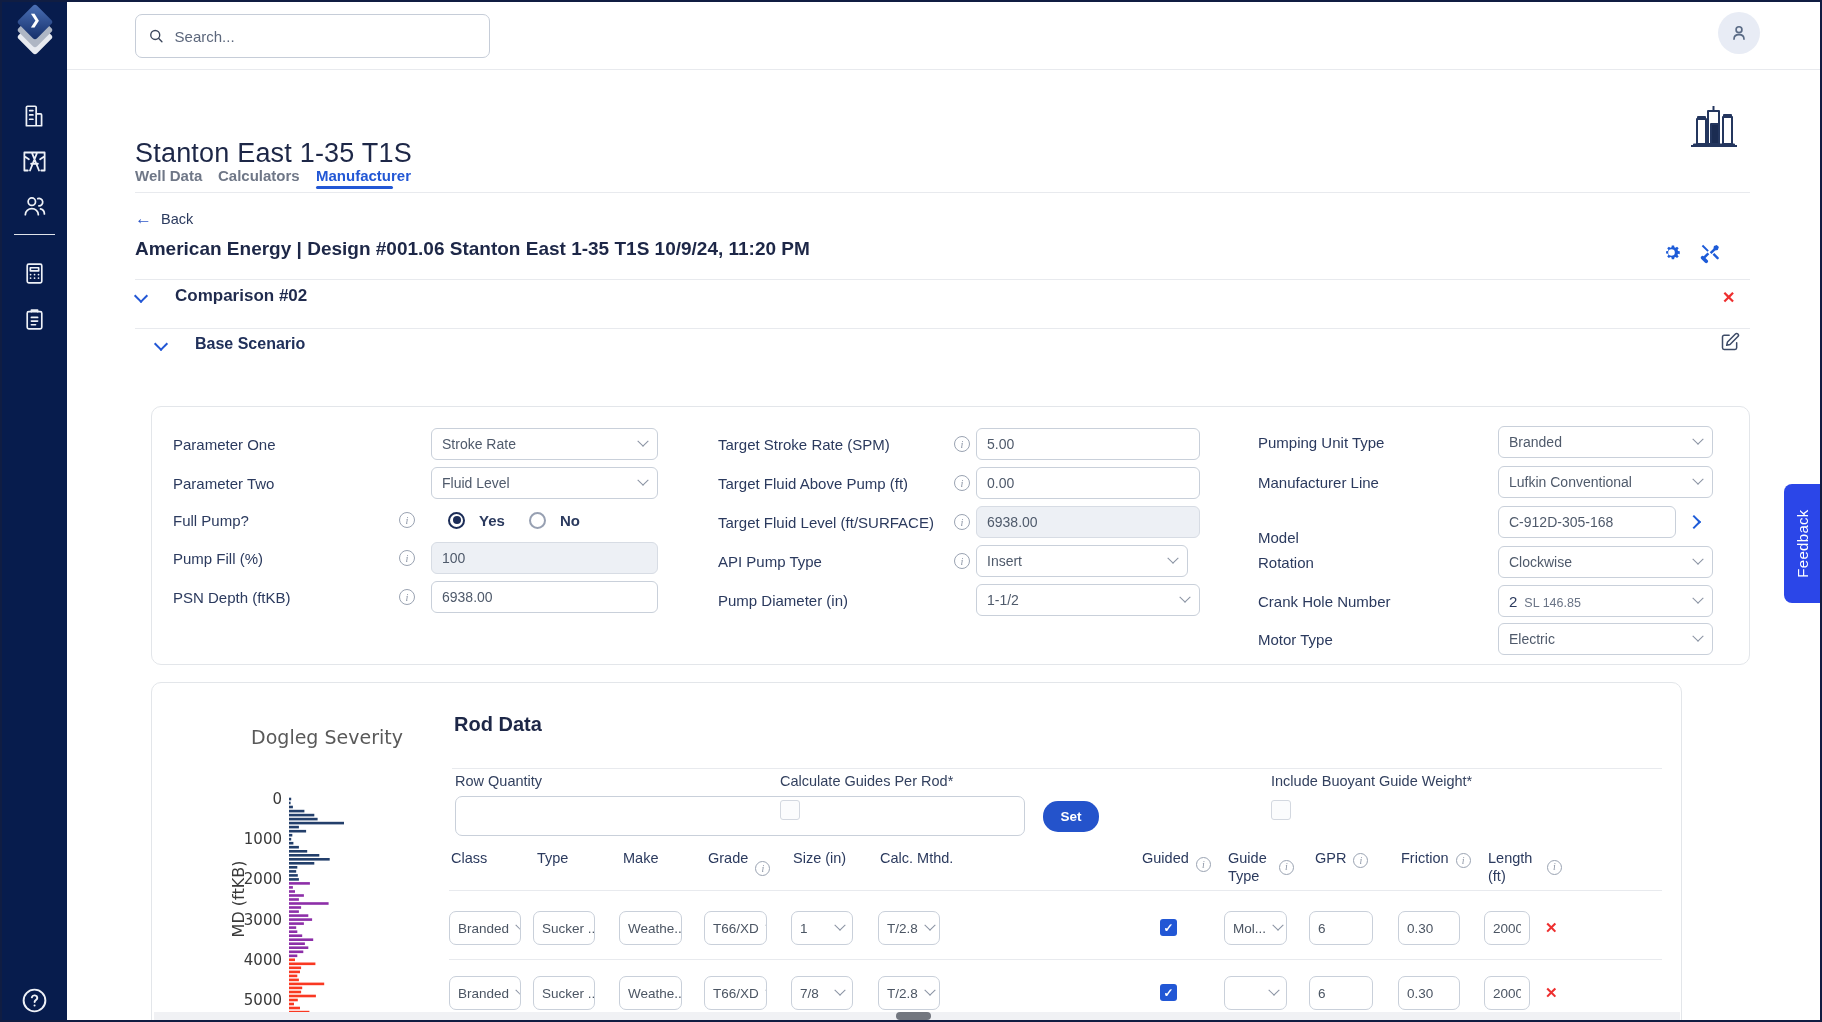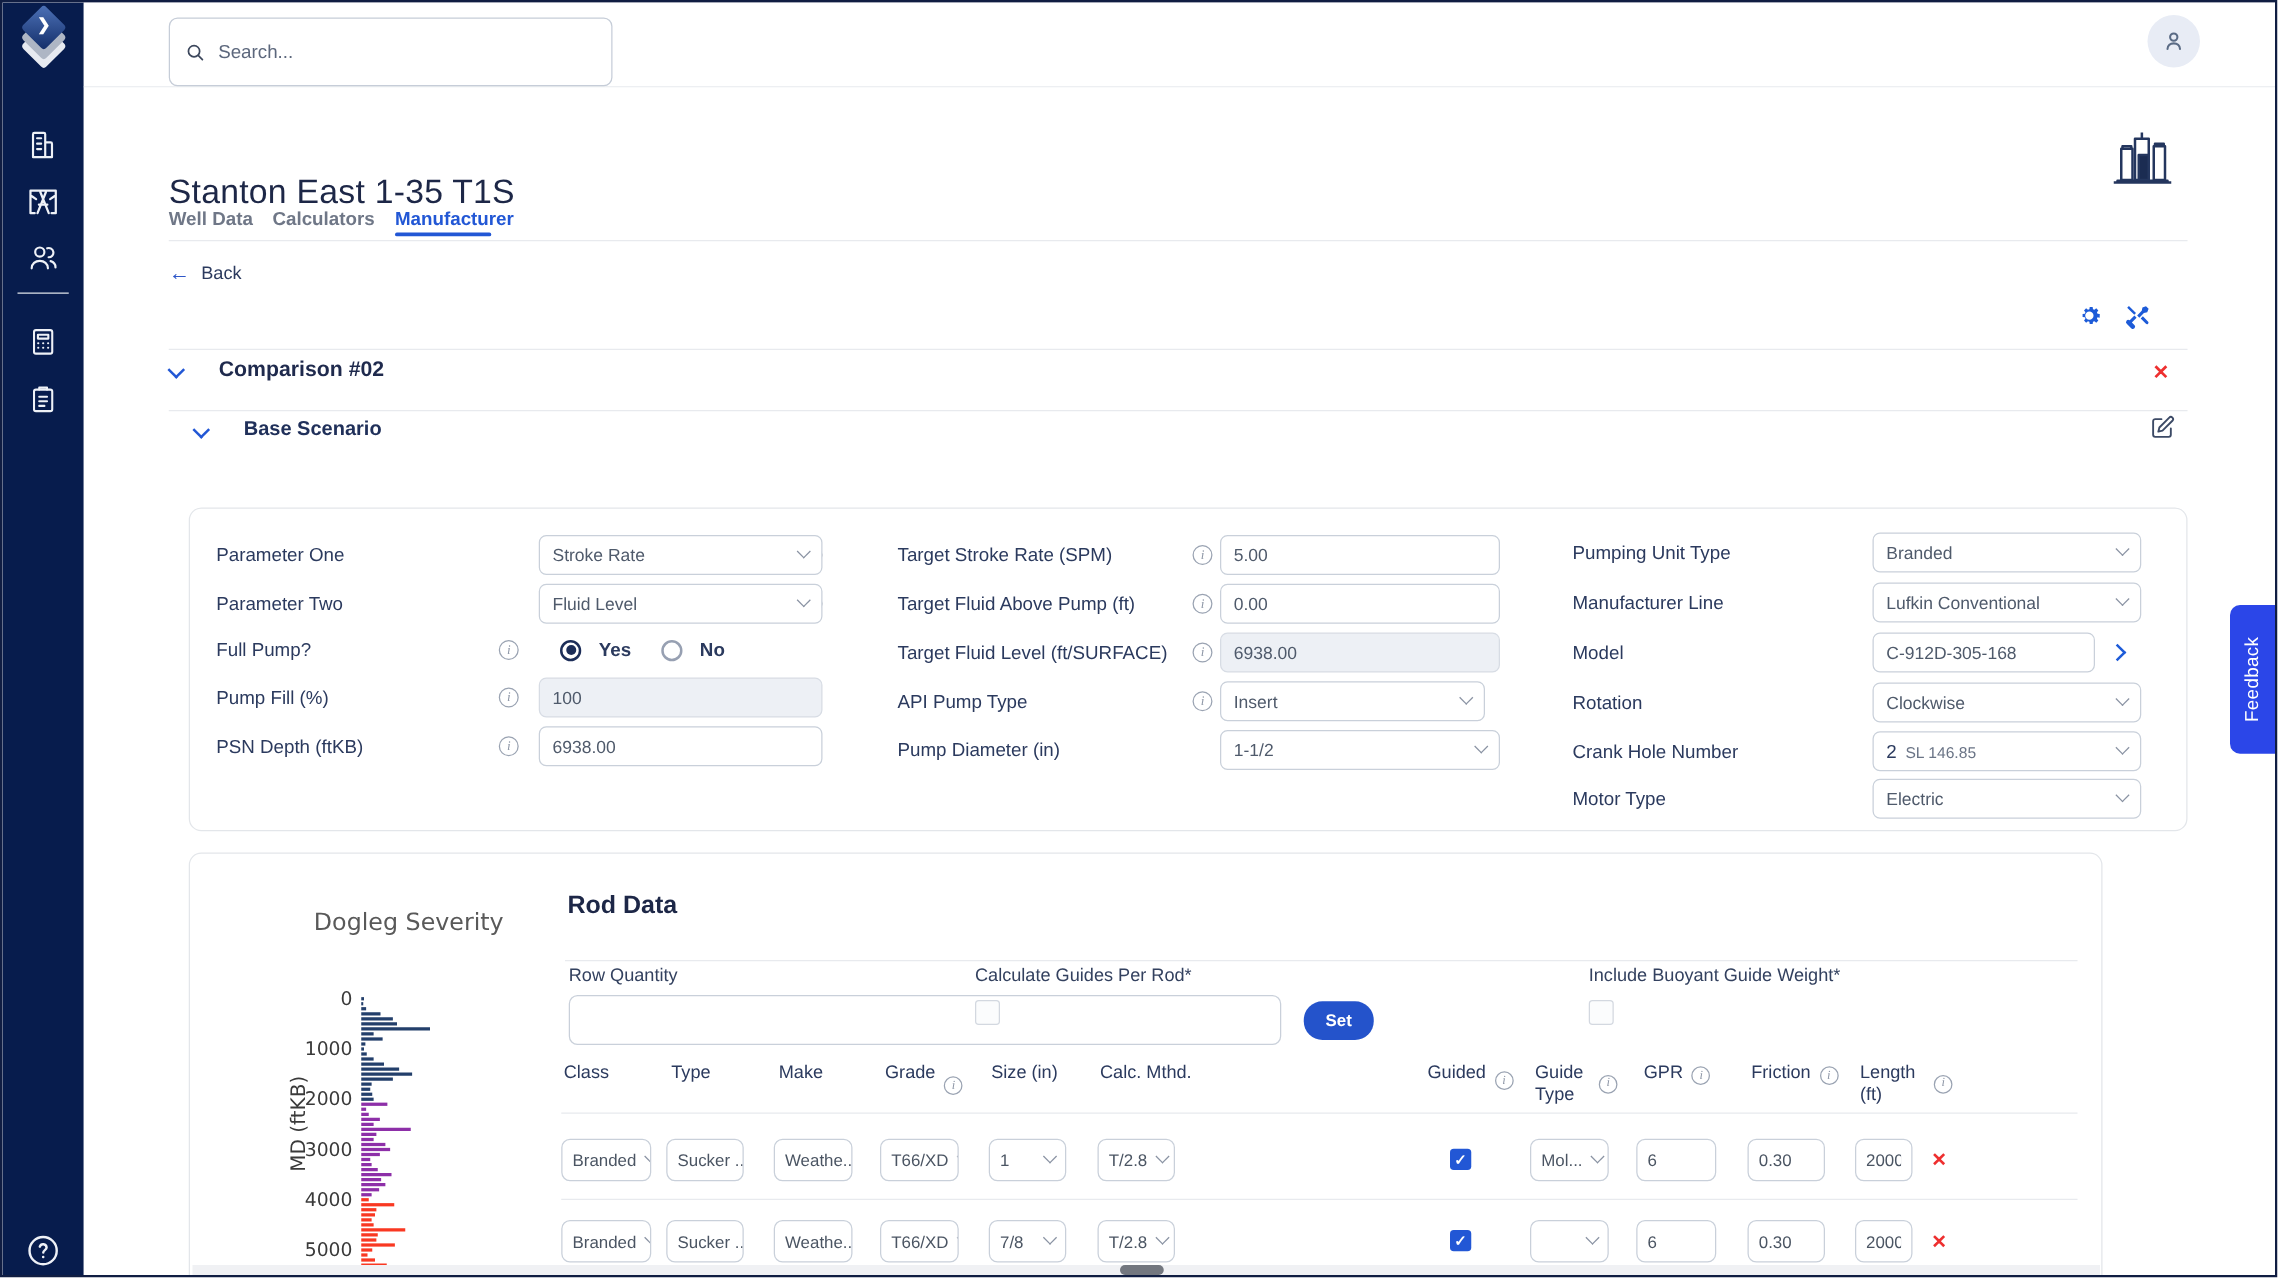--- a/index.html
+++ b/index.html
@@ -17,21 +17,21 @@
   
   #logo { position:absolute; left:9px; top:4px; width:48px; height:52px; }
   .diamond { position:absolute; left:11px; width:26px; height:26px; transform:rotate(45deg); border-radius:3px; }
   .d1 { top:18px; background:#e7eaf0; }
   .d2 { top:11px; background:#aeb6c4; }
   .d3 { top:3px; background:linear-gradient(135deg,#4d72b8,#132d68); }
   .d3::after { content:"❯"; position:absolute; left:6px; top:4px; color:#fff; font-size:13px; font-weight:bold; transform:rotate(-45deg); }
 
   
   #topbar { position:absolute; left:65px; top:0; width:1757px; height:68px; background:#fff; border-bottom:1px solid #e8eaee; }
-  #searchbox { position:absolute; left:68px; top:12px; width:355px; height:55px; border:1px solid #c6cdd8; border-radius:7px; display:flex; align-items:center; padding:0 12px; gap:10px; background:#fff; }
+  #searchbox { position:absolute; left:68px; top:12px; width:355px; height:44px; border:1px solid #c6cdd8; border-radius:7px; display:flex; align-items:center; padding:0 12px; gap:10px; background:#fff; }
   #searchbox input { border:none; outline:none; font-size:15px; color:#3c475c; width:100%; font-family:"Liberation Sans",sans-serif; }
   #searchbox input::placeholder { color:#5c677c; }
   #avatar { position:absolute; right:64px; top:10px; width:42px; height:42px; border-radius:50%; background:#e8ecf5; display:flex; align-items:center; justify-content:center; cursor:pointer; }
 
   
   #content { position:absolute; left:65px; top:68px; width:1757px; height:954px; background:#fff; }
   .cx { position:absolute; left:68px; } 
   #well-title { top:36px; font-size:27px; font-weight:400; color:#1d2747; letter-spacing:.2px;margin-top:32px; }
   #city-icon { position:absolute; left:1620px; top:33px; }
 
@@ -184,20 +184,21 @@
     <div class="cx tab" style="left:151px">Calculators</div>
     <div class="cx tab active" style="left:249px">Manufacturer</div>
     <div id="tab-underline"></div>
     <div class="hline" style="left:68px; top:122px; width:1615px"></div>
 
     <div class="cx" id="back-row">
       <span class="arrow">←</span>
       <span class="lbl">Back</span>
     </div>
 
+    <div class="cx" id="design-title">American Energy | Design #001.06 Stanton East 1-35 T1S 10/9/24, 11:20 PM</div>
     <div class="hdr-tool" style="left:1594px">
       <svg class="tool-svg" width="21" height="21" viewBox="0 0 24 24">
           <path d="M12 8.2a3.8 3.8 0 1 0 0 7.6 3.8 3.8 0 0 0 0-7.6zm9.4 5.7-2-.4a7.6 7.6 0 0 1-.5 1.3l1.3 1.7-1.9 1.9-1.7-1.3c-.4.2-.9.4-1.3.5l-.3 2.1h-2.7l-.3-2.1a7.6 7.6 0 0 1-1.3-.5L9 18.4l-1.9-1.9 1.3-1.7a7.6 7.6 0 0 1-.5-1.3l-2.1-.3v-2.7l2.1-.3c.1-.5.3-.9.5-1.3L7.1 7.2 9 5.3l1.7 1.3c.4-.2.9-.4 1.3-.5l.3-2.1H15l.3 2.1c.5.1.9.3 1.3.5l1.7-1.3 1.9 1.9-1.3 1.7c.2.4.4.9.5 1.3l2.1.3z"></path>
           <circle cx="12" cy="12" r="2" fill="#fff"></circle>
         </svg>
     </div>
     <div class="hdr-tool" style="left:1632px">
       <svg class="tool-svg" width="22" height="22" viewBox="0 0 24 24">
           <path d="M4.5 3 3 4.5l6.2 6.2 1.5-1.5zM19.4 3.2l-3.1 1.2-.6 2.9-4 4 1.9 1.9 4-4 2.9-.6 1.2-3.1zM5.2 15.5l4.1-4.1 1.9 1.9-4.1 4.1 2.4 2.4a2 2 0 0 1-2.8 2.8l-3.9-3.9a2 2 0 0 1 2.4-3.2zM14.8 14l1.9-1.9 4.6 4.6a1.35 1.35 0 0 1-1.9 1.9z"></path>
         </svg>
@@ -319,21 +320,21 @@
       </div>
 
       <div class="frow" style="left:1106px; top:59px; width:230px">
         <span class="flabel">Manufacturer Line</span>
       </div>
       <div class="ctrl select" style="left:1346px; top:59px; width:215px">
         <span>Lufkin Conventional</span>
           <span class="caret"></span>
       </div>
 
-      <div class="frow" style="left:1106px; top:99px; width:230px">
+      <div class="frow" style="left:1106px; top:114px; width:230px">
         <span class="flabel">Model</span>
       </div>
       <div class="ctrl" style="left:1346px; top:99px; width:178px">
         <input value="C-912D-305-168" style="">
       </div>
       <span class="chev-right abs" style="left:1537px; top:110px"></span>
 
       <div class="frow" style="left:1106px; top:139px; width:230px">
         <span class="flabel">Rotation</span>
       </div>

